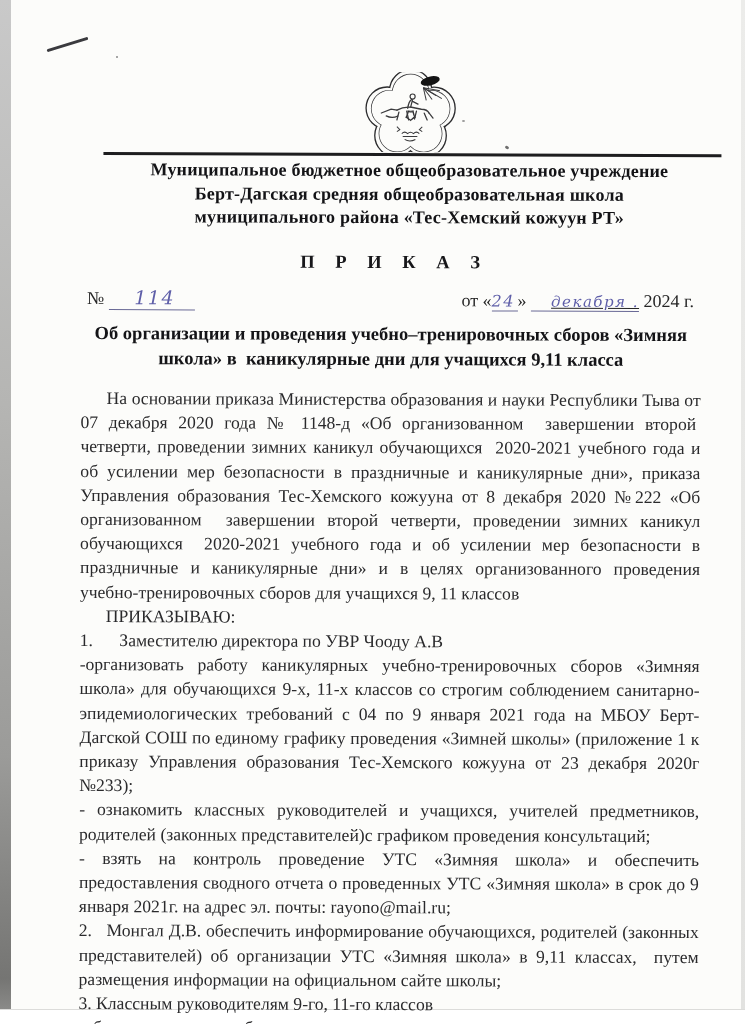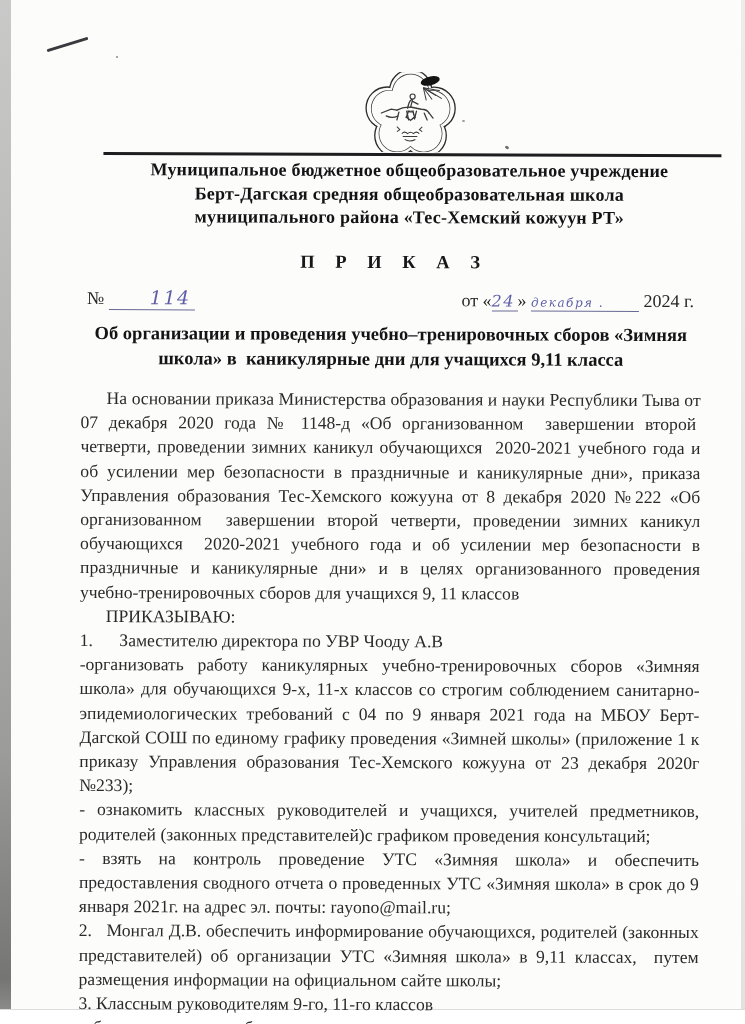--- a/index.html
+++ b/index.html
@@ -76,32 +76,32 @@
   }
   .hw {
     font-family: "DejaVu Serif", serif;
     font-style: italic;
     color: #5e5ea8;
     letter-spacing: 1.5px;
   }
   .num-line {
     display: inline-block; min-width: 72px;
     border-bottom: 1.4px solid #6a6a96;
-    text-align: right; padding: 0 4px 0 10px;
+    text-align: center; padding: 0 4px 0 10px;
     font-size: 19px;
   }
   .day-line {
     display: inline-block; min-width: 26px;
     border-bottom: 1.4px solid #6a6a96;
     text-align: left; font-size: 16px;
   }
   .month-line {
     display: inline-block; min-width: 108px;
     border-bottom: 1.4px solid #6a6a96;
-    text-align: left; font-size: 12px;
+    text-align: right; font-size: 15px; text-decoration: underline;
   }
   .title {
     position: absolute; left: 85px; top: 322px; width: 614px;
     text-align: center;
     font-weight: bold;
     font-size: 18.5px;
     line-height: 25px;
     color: #141417;
   }
   .body-text {

